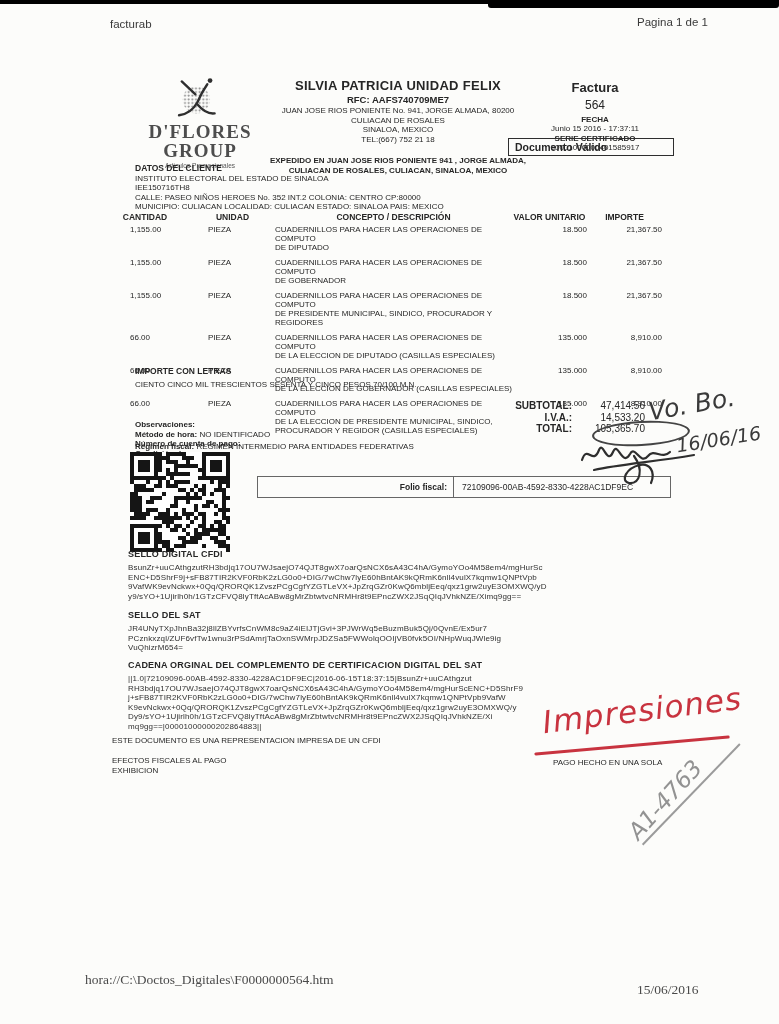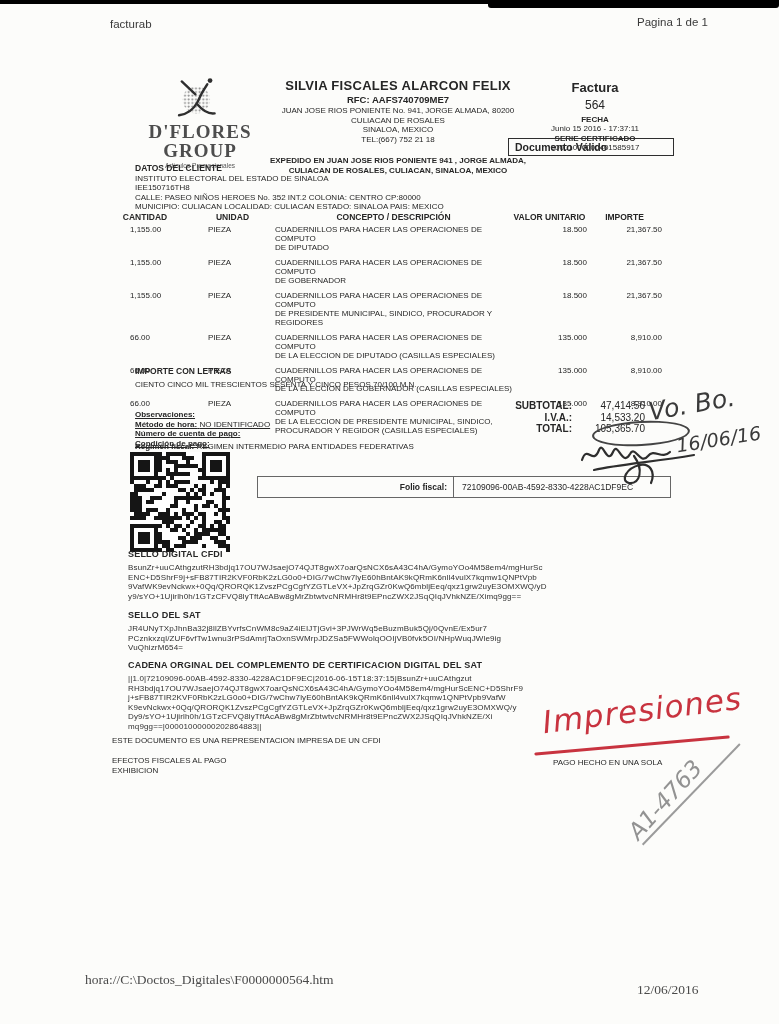--- a/index.html
+++ b/index.html
@@ -69,21 +69,21 @@
       <circle cx="46" cy="26" r="15" fill="url(#dotp)"></circle>
       <circle cx="61" cy="5" r="2.6" fill="#2f2f2f"></circle>
       <path d="M30,6 L45,20 M58,9 C53,16 50,22 47,29 M47,29 C42,38 35,42 27,43 M47,31 C53,38 59,42 66,41" stroke="#2f2f2f" stroke-width="2.6" fill="none" stroke-linecap="round"></path>
     </svg>
     <div class="logo-name">D'FLORES</div>
     <div class="logo-name">GROUP</div>
     <div class="logo-tag" style="margin-top:2px;">Artículos Promocionales</div>
   </div>
 
   <div class="abs ctr" style="left:252px;top:78px;width:292px;">
-    <div class="b" style="font-size:13px;letter-spacing:.3px;">SILVIA FISCALES ALARCON FELIX</div>
+    <div class="b" style="font-size:13px;letter-spacing:.3px;">SILVIA PATRICIA UNIDAD FELIX</div>
     <div class="b" style="font-size:9.5px;margin-top:1px;">RFC: AAFS740709ME7</div>
     <div class="pre sm" style="margin-top:1px;">JUAN JOSE RIOS PONIENTE No. 941, JORGE ALMADA, 80200
 CULIACAN DE ROSALES
 SINALOA, MEXICO
 TEL:(667) 752 21 18</div>
     <div class="pre sm b" style="margin-top:12px;">EXPEDIDO EN JUAN JOSE RIOS PONIENTE 941 , JORGE ALMADA,
 CULIACAN DE ROSALES, CULIACAN, SINALOA, MEXICO</div>
   </div>
 
   <div class="abs ctr" style="left:534px;top:80px;width:122px;">
@@ -162,21 +162,21 @@
       <div class="c4">135.000</div>
       <div class="c5">8,910.00</div>
     </div>
   </div>
 
   <div class="abs" style="left:135px;top:366px;">
     <div class="b" style="font-size:8.5px;">IMPORTE CON LETRAS</div>
     <div class="sm" style="margin-top:4px;">CIENTO CINCO MIL TRESCIENTOS SESENTA Y CINCO PESOS 70/100 M.N.</div>
   </div>
 
-  <div class="abs sm" style="left:135px;top:410px;text-decoration:underline;">
+  <div class="abs sm" style="left:135px;top:420px;">
     <div class="b">Observaciones:</div>
     <div><span class="b">Método de hora:</span> <span>NO IDENTIFICADO</span></div>
     <div class="b">Número de cuenta de pago:</div>
     <div class="b">Condición de pago:</div>
   </div>
 
   <div class="abs rt b totline" style="left:440px;top:400px;width:132px;">
     <div>SUBTOTAL:</div>
     <div>I.V.A.:</div>
     <div>TOTAL:</div>
@@ -571,15 +571,15 @@
     </g>
   </svg>
   <div class="abs hand" style="left:542px;top:692px;font-size:31px;color:#c8333f;transform:rotate(-7deg);letter-spacing:1px;">Impresiones</div>
   <div class="abs" style="left:534px;top:744px;width:196px;height:2.5px;background:#c8333f;transform:rotate(-5deg);border-radius:2px;"></div>
   <div class="abs" style="left:634px;top:822px;transform:rotate(-48deg);transform-origin:left center;">
     <div class="hand" style="font-size:23px;color:#929292;">A1-4763</div>
     <div style="width:140px;height:2px;background:#9b9b9b;margin-top:2px;transform:rotate(2deg);"></div>
   </div>
 
   <div class="abs" style="left:85px;top:972px;font-family:'Liberation Serif',serif;font-size:13.5px;color:#4a4a4a;">hora://C:\Doctos_Digitales\F0000000564.htm</div>
-  <div class="abs" style="left:637px;top:982px;font-family:'Liberation Serif',serif;font-size:13.5px;color:#4a4a4a;">12/06/2016</div>
+  <div class="abs" style="left:637px;top:982px;font-family:'Liberation Serif',serif;font-size:13.5px;color:#4a4a4a;">15/06/2016</div>
 
 </div>
 
 </body></html>

